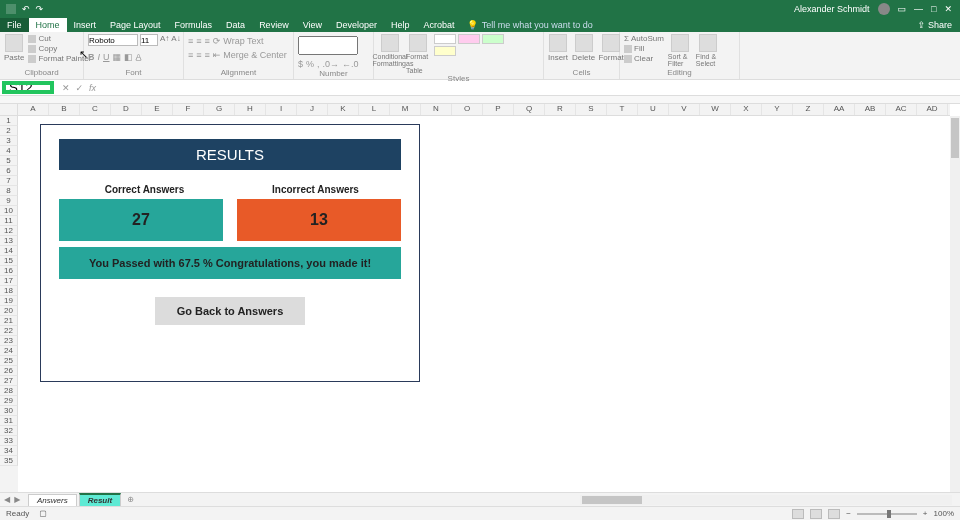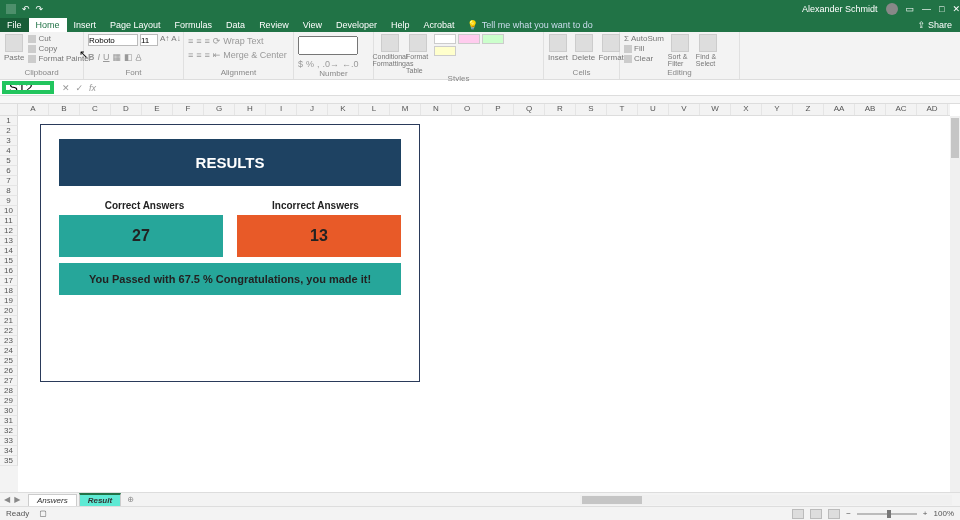--- a/index.html
+++ b/index.html
@@ -3,21 +3,21 @@
 <meta charset="utf-8">
 <style>
 * { box-sizing: border-box; margin: 0; padding: 0; font-family: "Segoe UI", Arial, sans-serif; }
 body { width: 960px; height: 520px; overflow: hidden; background: #fff; position: relative; }
 
 
 .titlebar { height: 18px; background: #217346; color: #fff; display: flex; align-items: center; font-size: 9px; }
 .qat { display: flex; gap: 6px; padding-left: 6px; align-items: center; }
 .qat .ic { width: 10px; height: 10px; display: inline-block; }
 .titlebar .fname { position: absolute; left: 50%; transform: translateX(-50%); font-size: 9px; }
-.titlebar .user { margin-left: auto; display: flex; gap: 8px; padding-right: 0; align-items: center; }
+.titlebar .user { margin-left: auto; display: flex; gap: 8px; padding-right: 8px; align-items: center; }
 .avatar { width: 12px; height: 12px; border-radius: 50%; background: #888; display: inline-block; }
 
 
 .menubar { height: 14px; background: #217346; display: flex; align-items: stretch; font-size: 9px; }
 .menubar .tab { padding: 0 7px; color: #fff; display: flex; align-items: center; cursor: pointer; }
 .menubar .tab.file { background: #185c37; }
 .menubar .tab.active { background: #fff; color: #217346; }
 .menubar .tellme { color: #cde; margin-left: 6px; display: flex; align-items: center; gap: 3px; }
 .menubar .share { margin-left: auto; color: #fff; padding-right: 8px; display: flex; align-items: center; gap: 3px; }
 
@@ -51,21 +51,21 @@
 .colheads div { flex: 0 0 31px; text-align: center; border-right: 1px solid #e5e5e5; }
 .rowheads { position: absolute; top: 12px; left: 0; width: 18px; bottom: 0; background: #f3f3f3; font-size: 8px; color: #555; }
 .rowheads div { height: 10px; text-align: center; border-bottom: 1px solid #e5e5e5; border-right: 1px solid #ddd; line-height: 10px; }
 .selall { position: absolute; top: 0; left: 0; width: 18px; height: 12px; background: #f3f3f3; border-right: 1px solid #ddd; border-bottom: 1px solid #ddd; }
 .cells { position: absolute; top: 12px; left: 18px; right: 10px; bottom: 0; background: #fff; }
 .vscroll { position: absolute; right: 0; top: 12px; bottom: 0; width: 10px; background: #f0f0f0; }
 .vscroll .thumb { position: absolute; top: 2px; left: 1px; right: 1px; height: 40px; background: #c5c5c5; }
 
 
 .sheet-card { position: absolute; top: 8px; left: 22px; width: 380px; height: 258px; border: 1px solid #2a3a5a; background: #fff; padding: 14px 18px; }
-.results-hdr { background: #1e4262; color: #fff; text-align: center; font-weight: bold; font-size: 15px; padding: 15px 0; }
+.results-hdr { background: #1e4262; color: #fff; text-align: center; font-weight: normal; font-size: 15px; padding: 7px 0; }
 .labels { display: flex; margin-top: 14px; font-size: 10px; font-weight: bold; color: #222; }
 .labels div { flex: 1; text-align: center; }
 .score-row { display: flex; gap: 14px; margin-top: 4px; }
 .score-box { flex: 1; text-align: center; padding: 12px 0; font-size: 16px; font-weight: bold; color: #222; }
 .score-box.correct { background: #26a69a; }
 .score-box.incorrect { background: #e85a28; }
 .pass-bar { background: #26a69a; color: #222; font-size: 11px; font-weight: bold; text-align: center; padding: 10px 0; margin-top: 6px; }
 .back-btn { width: 150px; margin: 18px auto 0; background: #dcdcdc; text-align: center; font-size: 11px; font-weight: bold; padding: 8px 0; color: #222; }
 
 .cursor { position: absolute; left: 79px; top: 48px; font-size: 11px; color: #000; pointer-events: none; }
@@ -356,20 +356,21 @@
       <div class="results-hdr">RESULTS</div>
       <div class="labels">
         <div>Correct Answers</div>
         <div>Incorrect Answers</div>
       </div>
       <div class="score-row">
         <div class="score-box correct">27</div>
         <div class="score-box incorrect">13</div>
       </div>
       <div class="pass-bar">You Passed with 67.5 % Congratulations, you made it!</div>
+      <div class="back-btn">Go Back to Answers</div>
     </div>
   </div>
   <div class="vscroll">
       <div class="thumb"></div>
     </div>
 </div>
 
 <span class="cursor">↖</span>
 
 <div class="sheet-tabs">

